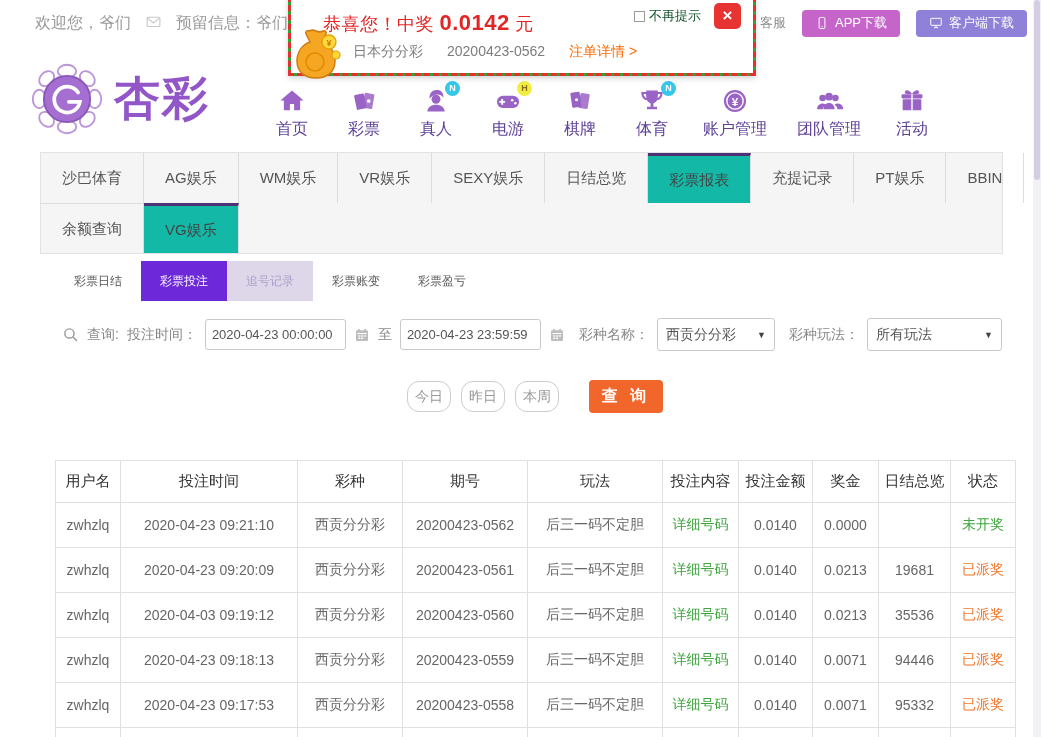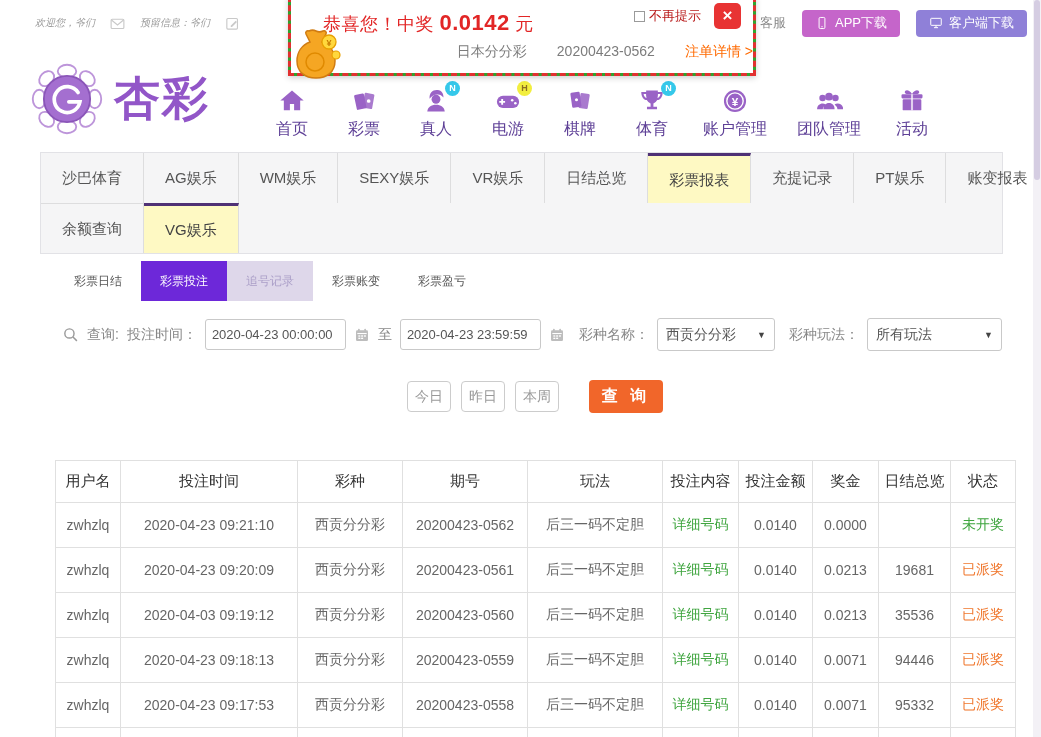--- a/index.html
+++ b/index.html
@@ -2,80 +2,80 @@
 <html><head>
 <meta charset="utf-8">
 <style>
   * { margin:0; padding:0; box-sizing:border-box; }
   html,body { background:#fff; }
   body { font-family:"Liberation Sans","DejaVu Sans",sans-serif; }
   #page { position:relative; width:1041px; height:737px; background:#fff; overflow:hidden; margin:0 auto; }
 
   
   .topbar { position:relative; height:46px; display:flex; align-items:center; padding:0 14px 0 35px; }
-  .topbar-left { display:flex; align-items:center; gap:14px; color:#9a9a9a; font-size:10px;font-style:italic; }
+  .topbar-left { display:flex; gap:14px; color:#9a9a9a; font-size:16px; }
   .topbar-right { margin-left:auto; display:flex; align-items:center; gap:16px; }
   .icon16 svg { width:17px; height:17px; display:block; }
   .svc { display:flex; align-items:center; gap:5px; color:#8a8a8a; font-size:13px; }
   .dl-btn { display:flex; align-items:center; gap:6px; color:#fff; font-size:13px; height:27px; padding:0 13px; border-radius:4px; cursor:pointer; }
   .dl-btn svg { width:14px; height:14px; }
   .btn-app { background:#c565ca; }
   .btn-client { background:#8f80d8; }
   .btn-fragment { width:26px; height:27px; border-radius:4px; background:#8276d2; }
 
   
   .popup { position:absolute; left:288px; top:-4px; width:468px; height:80px; background:#fff; border:3px solid #2ea52e; z-index:60; box-shadow:0 2px 6px rgba(0,0,0,.18); }
   .popup::before { content:""; position:absolute; inset:-3px; border:3px dashed #e23030; pointer-events:none; }
   .popup-title { margin:11px 0 0 32px; font-size:18px; color:#e22626; letter-spacing:.5px; }
   .popup-title b { font-size:22px; }
-  .popup-line2 { display:flex; gap:30px; margin:7px 0 14px 62px; font-size:14px; color:#7c7c7c;justify-content:flex-end; }
+  .popup-line2 { display:flex; gap:24px; margin:7px 0 14px 62px; font-size:14px; color:#7c7c7c; }
   .popup-link { color:#ff6a00; cursor:pointer; }
   .popup-close { position:absolute; top:4px; right:12px; width:27px; height:26px; background:#e83333; color:#fff; border-radius:5px; font-size:17px; line-height:25px; text-align:center; cursor:pointer; font-weight:bold; }
-  .no-remind { position:absolute; top:8px; right:52px; display:flex; align-items:center; gap:4px; font-size:13px; color:#b91c1c; }
+  .no-remind { position:absolute; top:8px; right:52px; display:flex; align-items:center; gap:4px; font-size:13px; color:#14532d; }
   .cbx { width:11px; height:11px; border:1px solid #9a9a9a; background:#fff; display:inline-block; }
   .moneybag { position:absolute; left:-3px; bottom:-10px; width:56px; height:58px; }
 
   
   .logorow { position:relative; height:106px; display:flex; align-items:center; padding:0 0 0 30px; }
   .brand { display:flex; align-items:center; gap:10px; }
   .brand-name { font-size:46px; font-weight:bold; color:#9256c8; letter-spacing:2px; font-family:Liberation Mono, monospace; }
   .main-nav { position:absolute; right:108px; bottom:12px; display:flex; align-items:flex-end; gap:30px; }
   .nav-item { display:flex; flex-direction:column; align-items:center; gap:4px; cursor:pointer; min-width:42px; }
   .nav-icon { position:relative; width:28px; height:28px; color:#9a63c6; }
   .nav-icon svg { width:28px; height:28px; display:block; }
   .nav-label { font-size:16px; color:#5f4197; white-space:nowrap; }
   .nav-badge { position:absolute; top:-6px; right:-10px; min-width:15px; height:15px; border-radius:50%; background:#35c8ea; color:#fff; font-size:9px; line-height:15px; text-align:center; font-weight:bold; }
   .badge-h { background:#f2ee3f; color:#8a6d22; }
 
   
   .tabs-box { margin:0 38px 0 40px; background:#f5f5f6; border:1px solid #e2e2e6; }
   .tabs-row { display:flex; flex-wrap:nowrap; height:50px; }
   .tab { padding:0 21px; line-height:50px; font-size:15px; color:#555; border-right:1px solid #ddddde; cursor:pointer; white-space:nowrap; }
   .tabs-row2 .tab { border-top:1px solid #ddddde; }
-  .tab-active { background:#fef9c3; border-top:3px solid #4f3175 !important; line-height:47px; color:#444; }
+  .tab-active { background:#14b8a6; border-top:3px solid #4f3175 !important; line-height:47px; color:#444; }
 
   
   .subtabs { display:flex; margin:7px 0 0 55px; }
   .subtab { height:40px; line-height:40px; padding:0 19px; font-size:12px; color:#555; cursor:pointer; }
   .subtab-active { background:#6d28d9; color:#fff; }
   .subtab-disabled { background:#ded7ea; color:#ab9fc8; }
 
   
   .filters { display:flex; align-items:center; margin:17px 0 0 62px; gap:8px; font-size:14px; color:#888; }
   .filters .lbl { white-space:nowrap; }
   .txt-input { width:141px; height:31px; border:1px solid #c9c9c9; border-radius:3px; padding:0 6px; font-size:13px; color:#555; font-family:inherit; background:#fff; }
   .cal-icon svg { width:16px; height:16px; display:block; }
   .fake-select { display:flex; align-items:center; justify-content:space-between; width:118px; height:33px; border:1px solid #c9c9c9; border-radius:3px; background:#fff; padding:0 8px; font-size:14px; color:#555; cursor:pointer; }
   .fake-select.wide { width:135px; }
   .caret { font-size:9px; color:#444; }
   .search-icon svg { width:17px; height:17px; display:block; }
 
   
   .btnrow { margin:29px 0 0 55px; width:960px; display:flex; justify-content:center; align-items:center; gap:10px; }
-  .qbtn { width:44px; height:31px; border:1px solid #ccc; border-radius:4px; background:#fff; color:#999; font-size:14px; cursor:pointer; font-family:inherit; }
+  .qbtn { width:44px; height:31px; border:1px solid #ccc; border-radius:12px; background:#fff; color:#999; font-size:14px; cursor:pointer; font-family:inherit; }
   .search-btn { width:74px; height:33px; margin-left:20px; border:none; border-radius:4px; background:#f1662a; color:#fff; font-size:16px; font-weight:bold; letter-spacing:4px; cursor:pointer; font-family:inherit; }
 
   
   .tablewrap { margin:47px 0 0 55px; width:960px; }
   table { width:960px; border-collapse:collapse; table-layout:fixed; }
   th,td { border:1px solid #e0e0e0; text-align:center; overflow:hidden; white-space:nowrap; }
   th { height:42px; font-size:15px; color:#333; font-weight:normal; background:#fff; }
   td { height:45px; font-size:14px; color:#666; background:#fff; }
   .c0{width:65px}.c1{width:177px}.c2{width:105px}.c3{width:125px}.c4{width:135px}
   .c5{width:76px}.c6{width:74px}.c7{width:66px}.c8{width:72px}.c9{width:65px}
@@ -272,26 +272,27 @@
           <span class="nav-label">活动</span>
         </div>
       </div>
   </div>
 
   <div class="tabs-box">
     <div class="tabs-row tabs-row1">
         <div class="tab">沙巴体育</div>
         <div class="tab">AG娱乐</div>
         <div class="tab">WM娱乐</div>
+        <div class="tab">VR娱乐</div>
         <div class="tab">SEXY娱乐</div>
-        <div class="tab">VR娱乐</div>
         <div class="tab">日结总览</div>
         <div class="tab tab-active">彩票报表</div>
         <div class="tab">充提记录</div>
         <div class="tab">PT娱乐</div>
+        <div class="tab">BBIN</div>
         <div class="tab">账变报表</div>
       </div>
     <div class="tabs-row tabs-row2">
         <div class="tab">余额查询</div>
         <div class="tab tab-active">VG娱乐</div>
       </div>
   </div>
 
   <div class="subtabs">
       <div class="subtab">彩票日结</div>

